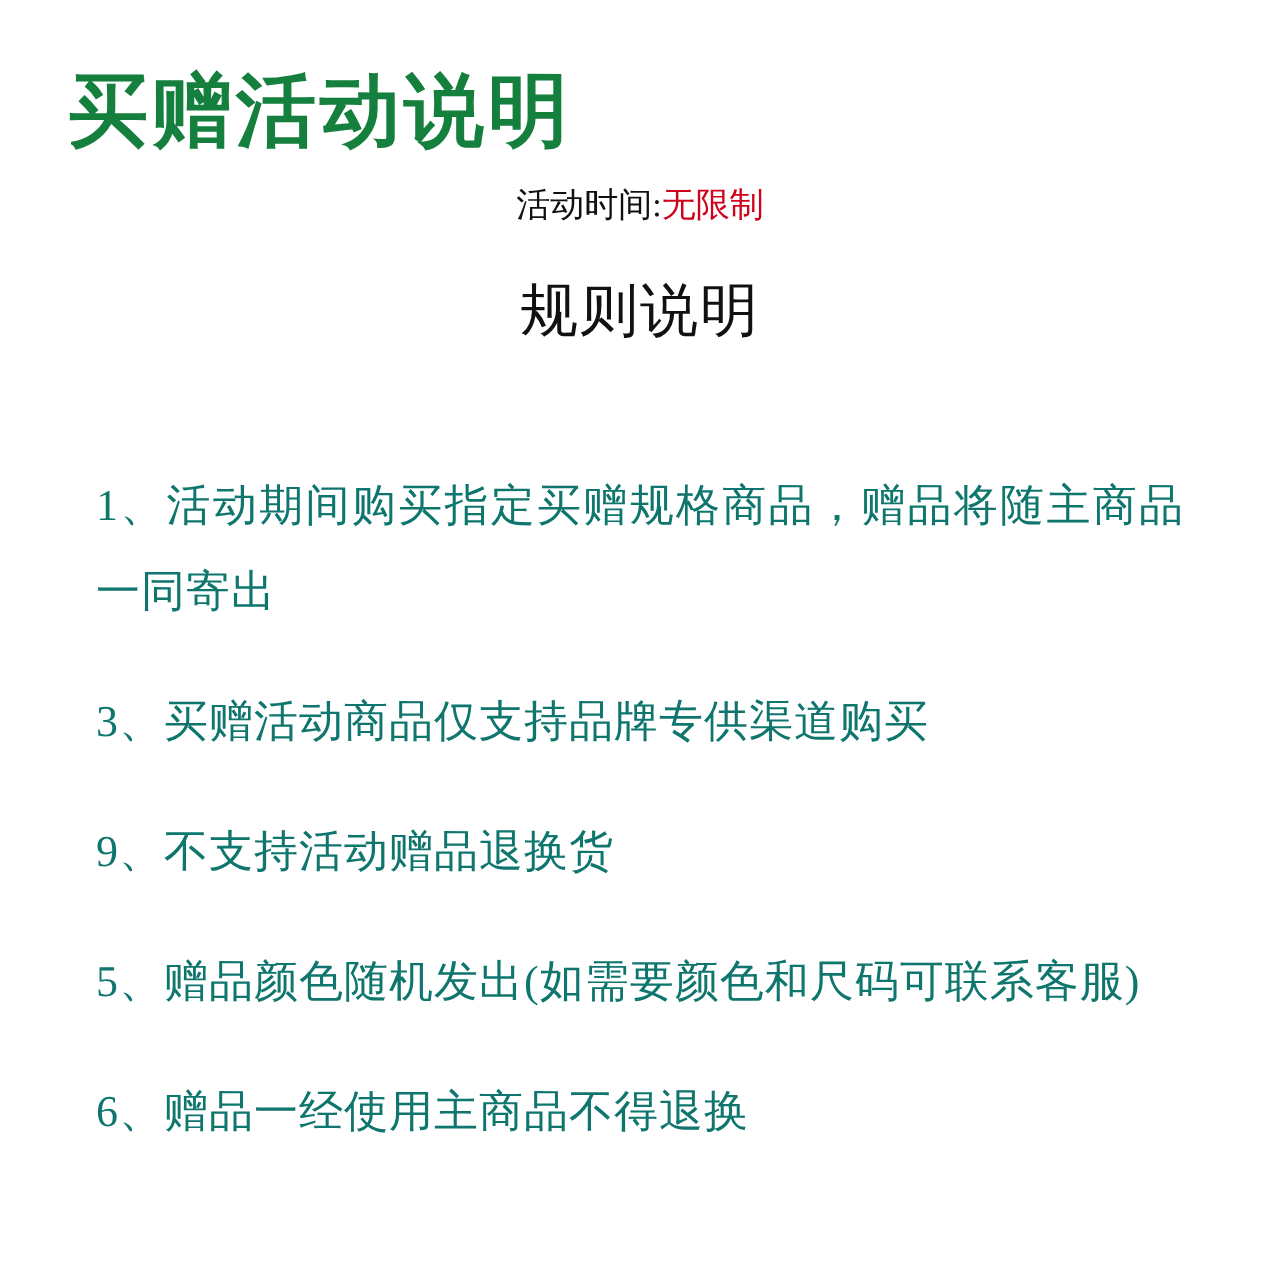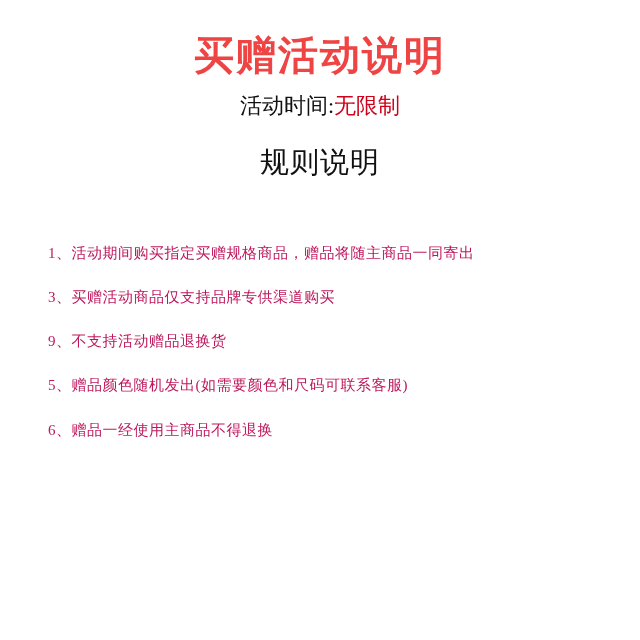--- a/index.html
+++ b/index.html
@@ -16,54 +16,53 @@
   }
   .page {
     width: 640px;
     height: 640px;
     box-sizing: border-box;
     padding: 26px 34px 10px 34px;
     display: flex;
     flex-direction: column;
   }
   .main-title {
-    text-align: center;
     font-size: 40px;
     font-weight: bold;
     letter-spacing: 2px;
     line-height: 1.2;
     margin: 6px 0 0 0;
-    color: #ef4444;
+    color: #15803d;
   }
   .subtitle {
     text-align: center;
-    font-size: 22px;
+    font-size: 17px;
     margin-top: 12px;
     line-height: 1.3;
     color: #111111;
   }
   .subtitle .value {
     color: #d0021b;
   }
   .section-title {
     text-align: center;
     font-size: 29px;
     font-weight: normal;
     margin-top: 22px;
     letter-spacing: 1px;
     color: #111111;
   }
   .rules {
     margin-top: 18px;
     padding: 0 14px;
   }
   .rule {
-    font-size: 15px;
+    font-size: 22px;
     line-height: 1.95;
-    color: #be185d;
+    color: #0f766e;
     letter-spacing: 0.5px;
     text-align: justify;
     margin-top: 14px;
   }
 </style>
 </head>
 <body>
 
 <div class="page">
 

